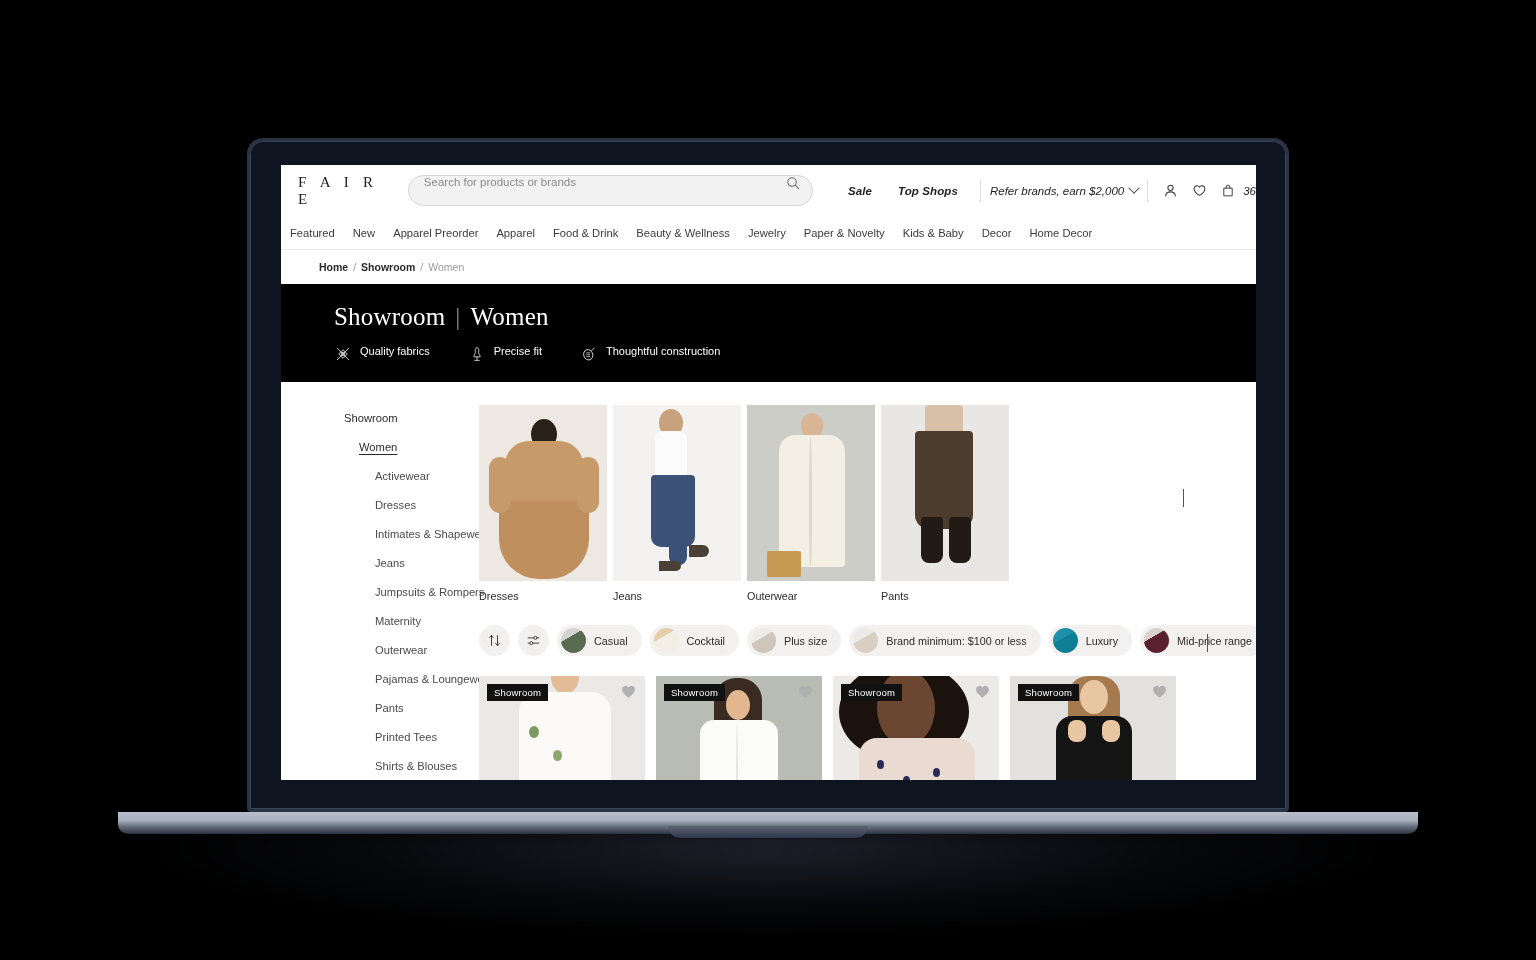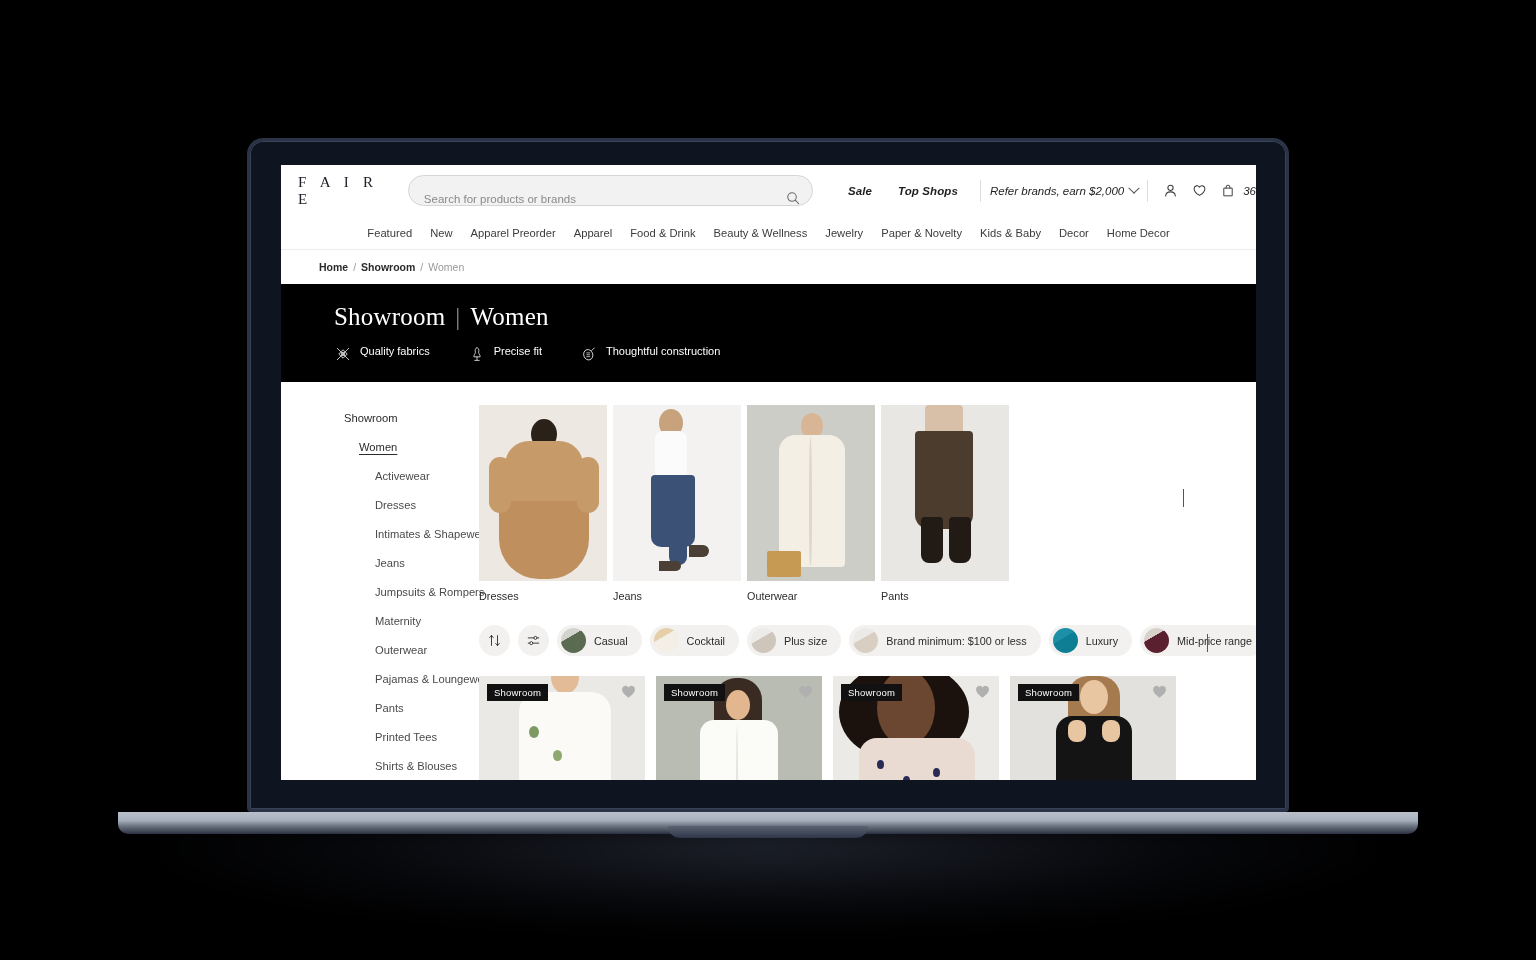--- a/index.html
+++ b/index.html
@@ -52,42 +52,42 @@
     padding: 0 0 0 17px;
   }
   .brand {
     font-family: "Liberation Serif", serif;
     font-size: 15px; letter-spacing: 5.2px; color:#20222a; font-weight: 400;
     padding-right: 4px;
   }
   .searchwrap {
     margin-left: 18px; width: 472px; height: 31px;
     border: 1px solid #d5d5d5; border-radius: 18px; background:#f2f2f2;
-    display: flex; align-items: flex-end; padding: 0 12px 0 15px;
+    display: flex; align-items: flex-start; padding: 0 12px 0 15px;
   }
   .searchwrap input {
     flex: 1; border: 0; outline: 0; background: transparent;
     font-family: "Liberation Sans", sans-serif; font-size: 11.5px; color:#5c5c5c;
   }
   .searchwrap input::placeholder { color:#8a8a8a; }
   .icon-search { width:14px;height:14px;flex:none;opacity:.75 }
 
   .top-links { display:flex; align-items:center; margin-left: 22px; gap: 0; font-style: italic; }
   .top-link {
     font-size: 11.5px; color:#1f1f1f; font-weight:700; padding: 0 13px;
     white-space: nowrap; letter-spacing: .1px;
   }
   .vdiv { width:1px; height:22px; background:#ddd; margin: 0 9px; }
   .refer { font-size: 11.5px; color:#1f1f1f; display:flex; align-items:center; gap:6px; white-space:nowrap; }
   .chev-d { width:8px;height:8px; border-right:1.3px solid #555; border-bottom:1.3px solid #555; transform: rotate(45deg) translate(-2px,-2px); }
   .top-icons { display:flex; align-items:center; gap:14px; margin-left: 6px; }
   .cart-count { font-size: 11.5px; color:#1f1f1f; margin-left:-6px; }
 
   .navrow {
-    height: 34px; background:#fff; display:flex; align-items:center; justify-content:center;
+    height: 34px; background:#fff; display:flex; align-items:center; justify-content:flex-start;
     gap: 0; border-bottom: 1px solid #ececec;
   }
   .nav-item { font-size: 11.2px; color:#3b3b3b; padding: 0 9px; white-space:nowrap; }
 
   .crumbrow { height: 34px; background:#fff; display:flex; align-items:center; padding-left: 38px; }
   .crumb { font-size: 10.5px; color:#2a2a2a; font-weight: 600; }
   .crumb.sep { color:#9a9a9a; font-weight: 400; margin: 0 5px; }
   .crumb.cur { color:#9a9a9a; font-weight: 400; }
 
   

